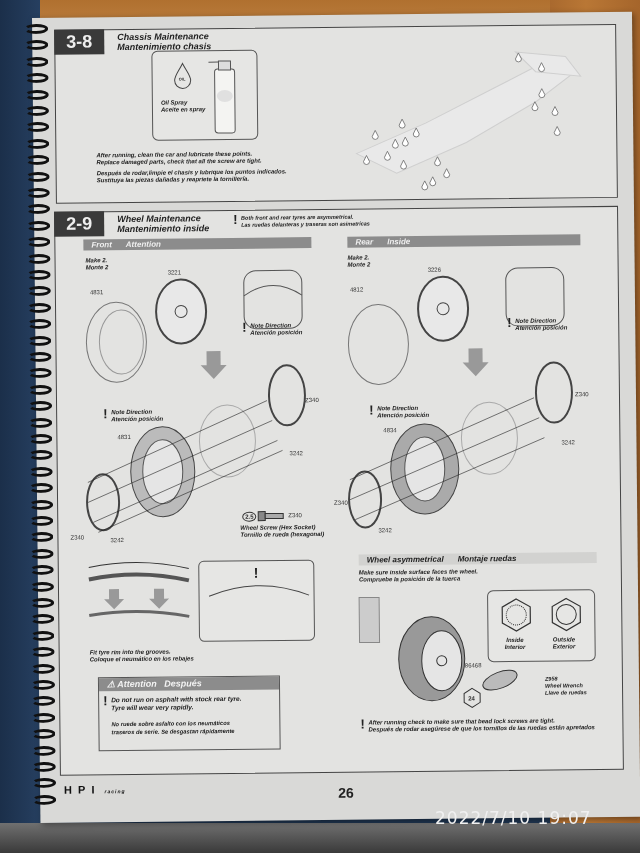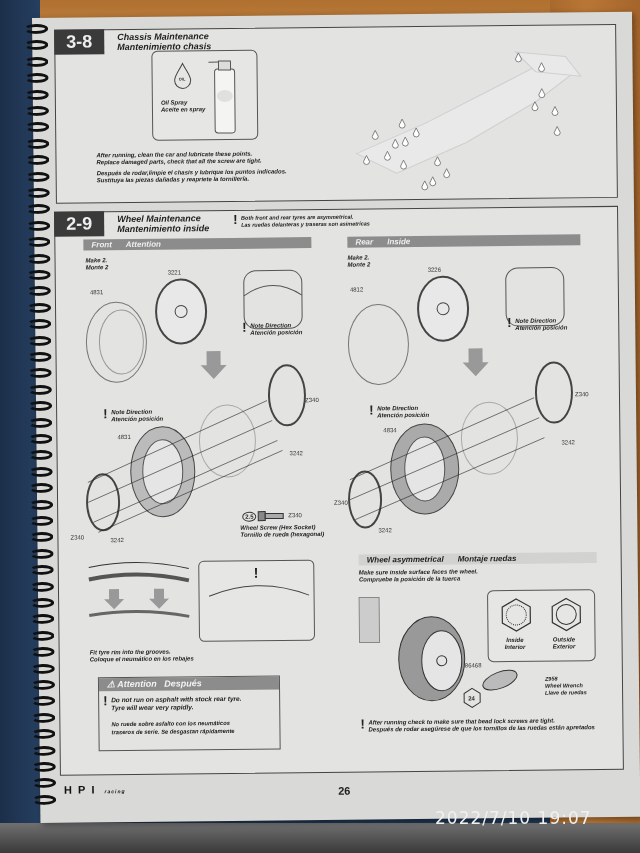--- a/index.html
+++ b/index.html
@@ -16,21 +16,21 @@
   .section-title{position:absolute;font-size:9px;font-weight:bold;font-style:italic;color:#222;line-height:10px;}
   .bar{position:absolute;height:11px;background:#8c8c8c;color:#efefef;font-size:8px;font-style:italic;font-weight:bold;padding-left:8px;line-height:11px;}
   .bar span{margin-right:14px;}
   .txt{position:absolute;font-size:6px;font-style:italic;font-weight:bold;color:#222;line-height:7px;white-space:nowrap;}
   .lbl{position:absolute;font-size:6px;color:#333;}
   .excl{position:absolute;font-weight:bold;color:#222;font-size:13px;line-height:12px;}
   .box{position:absolute;border:1px solid #555;border-radius:6px;background:#e6e6e4;}
   .attention{position:absolute;border:1px solid #555;background:#e3e3e1;}
   .att-head{height:13px;background:#8c8c8c;color:#f2f2f2;font-size:9px;font-style:italic;font-weight:bold;padding-left:8px;line-height:13px;}
   .logo{position:absolute;font-weight:bold;font-size:11px;letter-spacing:1px;color:#111;}
-  .pageno{position:absolute;font-size:11px;font-weight:bold;color:#222;}
+  .pageno{position:absolute;font-size:14px;font-weight:bold;color:#222;}
   .stamp{position:absolute;left:435px;top:808px;color:#f0f0f0;font-size:17px;letter-spacing:1px;font-family:"DejaVu Sans",sans-serif;}
   svg{position:absolute;overflow:visible;}
 </style>
 </head>
 <body>
 
 <div class="bluecloth"></div>
 <div class="wood-top"></div>
 <div class="wood"></div>
 <div class="bottom-shadow"></div>

